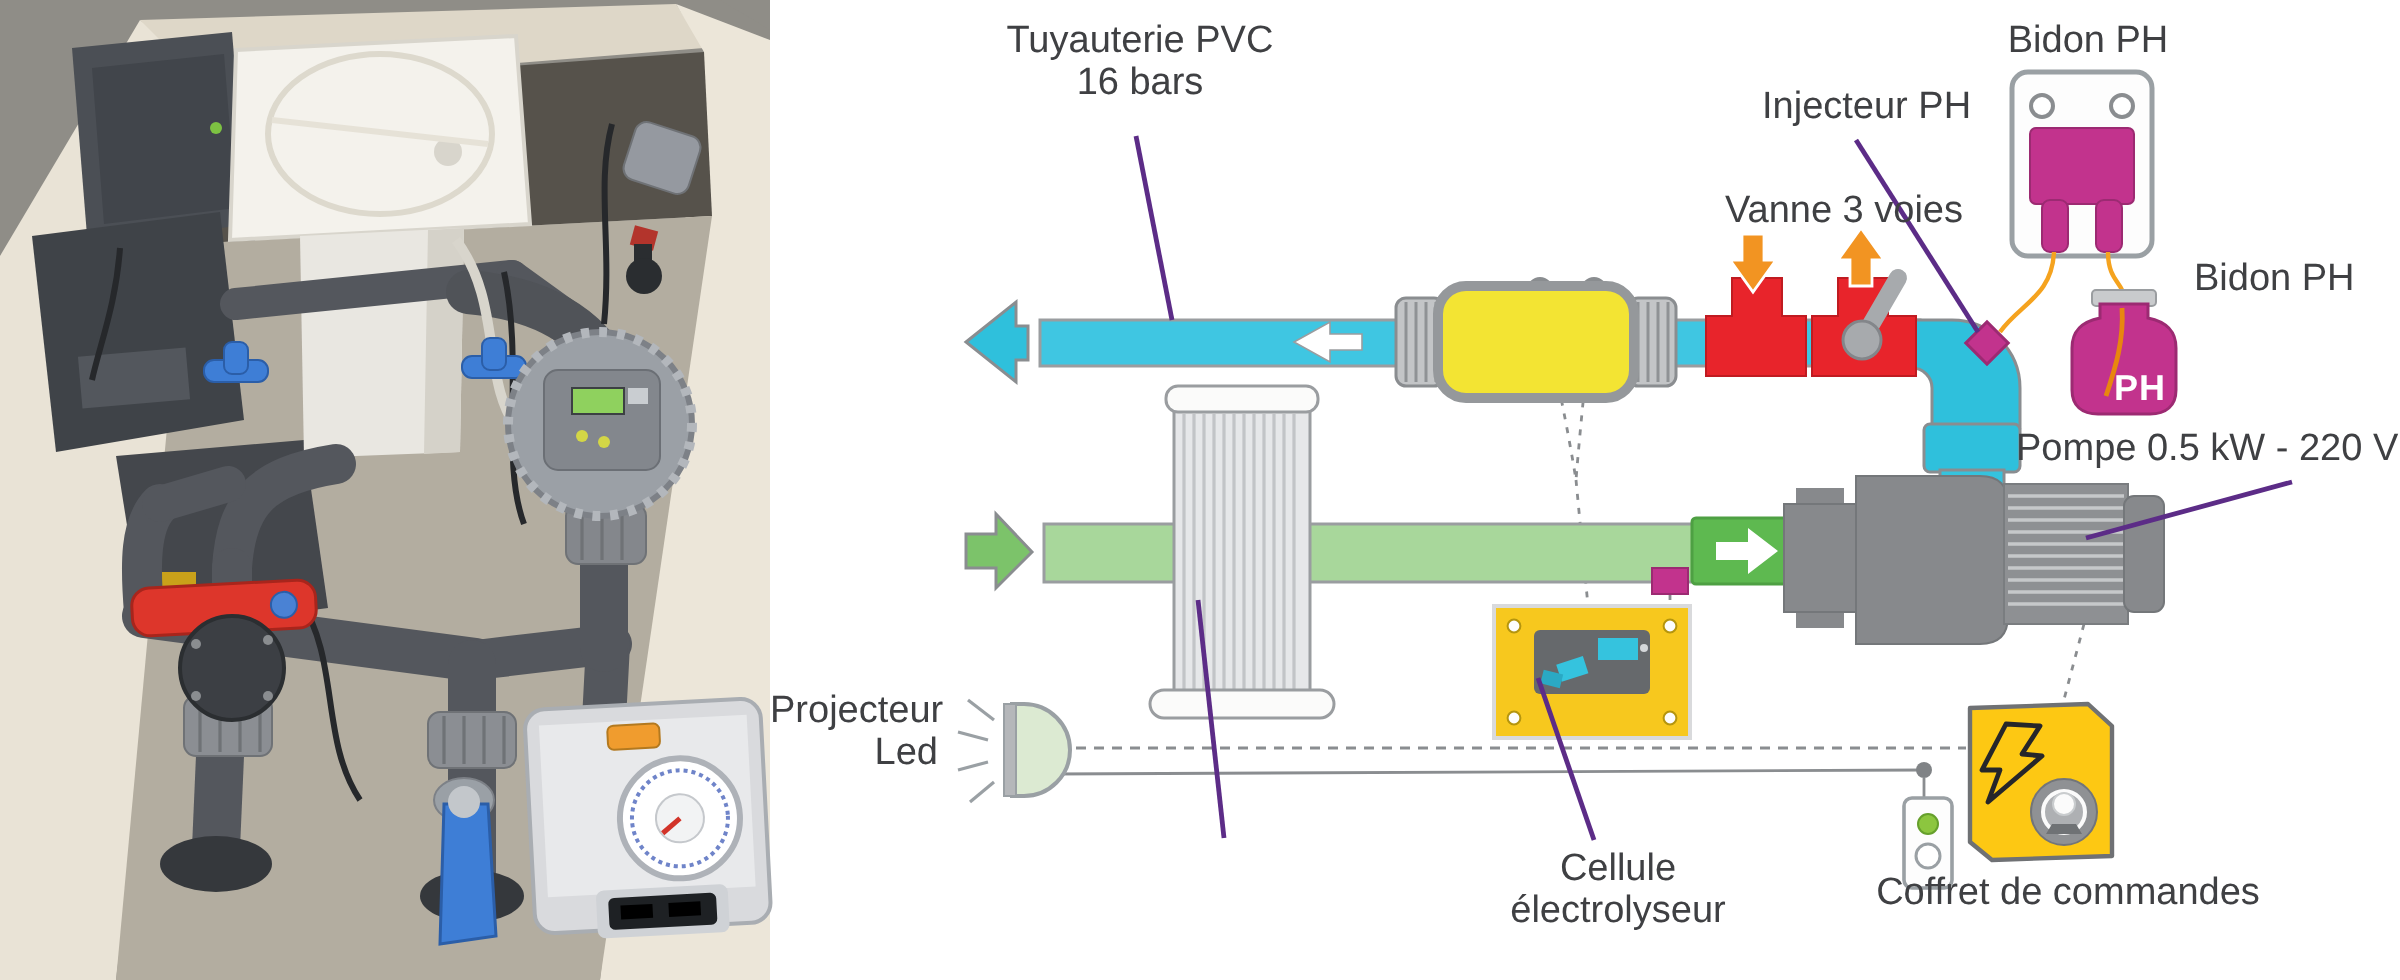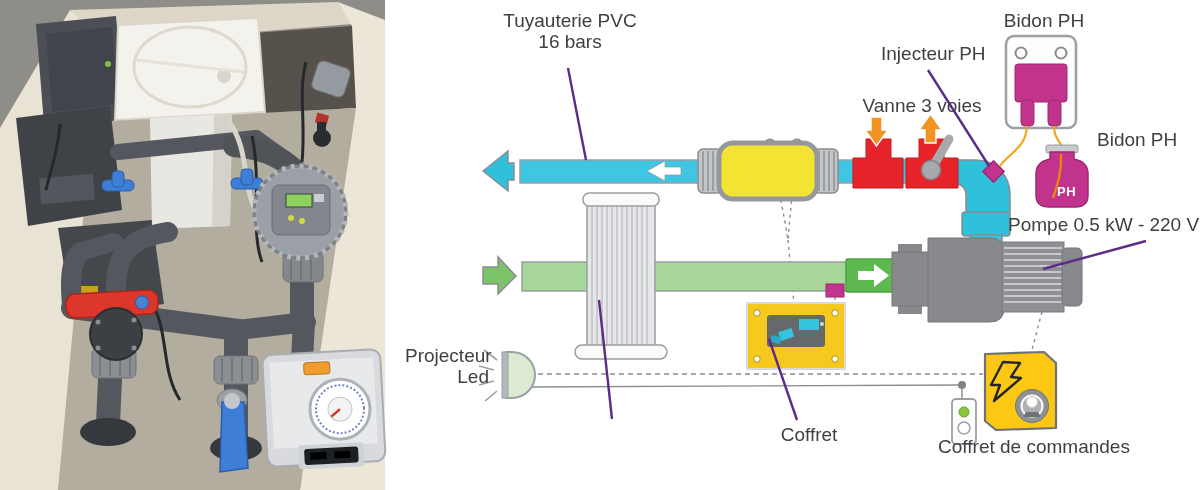--- a/index.html
+++ b/index.html
@@ -2,22 +2,22 @@
 <html><head>
 <meta charset="utf-8">
 <style>
   html,body{margin:0;padding:0;background:#fff;}
   .stage{position:relative;width:1200px;height:490px;background:#ffffff;
          font-family:"Liberation Sans",sans-serif;overflow:hidden;}
   svg.scene{position:absolute;left:0;top:0;}
   .lbl{position:absolute;color:#3f4043;font-size:19px;line-height:21px;white-space:nowrap;}
   .lbl span{display:block;}
   .center{text-align:center;}
-  .right{text-align:right;padding-left:20px;}
-  .tag{position:absolute;font-size:13px;font-weight:bold;color:#ffffff;letter-spacing:.5px;}
+  .right{text-align:right;}
+  .tag{position:absolute;font-size:18px;font-weight:bold;color:#ffffff;letter-spacing:.5px;}
 </style>
 </head>
 <body>
 
 <div class="stage">
 
 <svg class="scene" width="1200" height="490" viewBox="0 0 1200 490">
 
   <g>
     <rect x="0" y="0" width="385" height="490" fill="#8f8d87"></rect>
@@ -355,21 +355,22 @@
     <span>Pompe 0.5 kW - 220 V</span>
   </div>
 
   <div class="lbl right" style="left:385px;top:345px;width:84px;">
     <span>Projecteur</span>
     <span>Led</span>
   </div>
 
 
   <div class="lbl center" style="left:733px;top:424px;width:152px;">
-    <span>Coffret</span>
+    <span>Cellule</span>
+    <span>électrolyseur</span>
   </div>
 
   <div class="lbl center" style="left:938px;top:436px;width:192px;">
     <span>Coffret de commandes</span>
   </div>
 
   <div class="tag" style="left:1057px;top:184px;">PH</div>
 
 </div>
 

